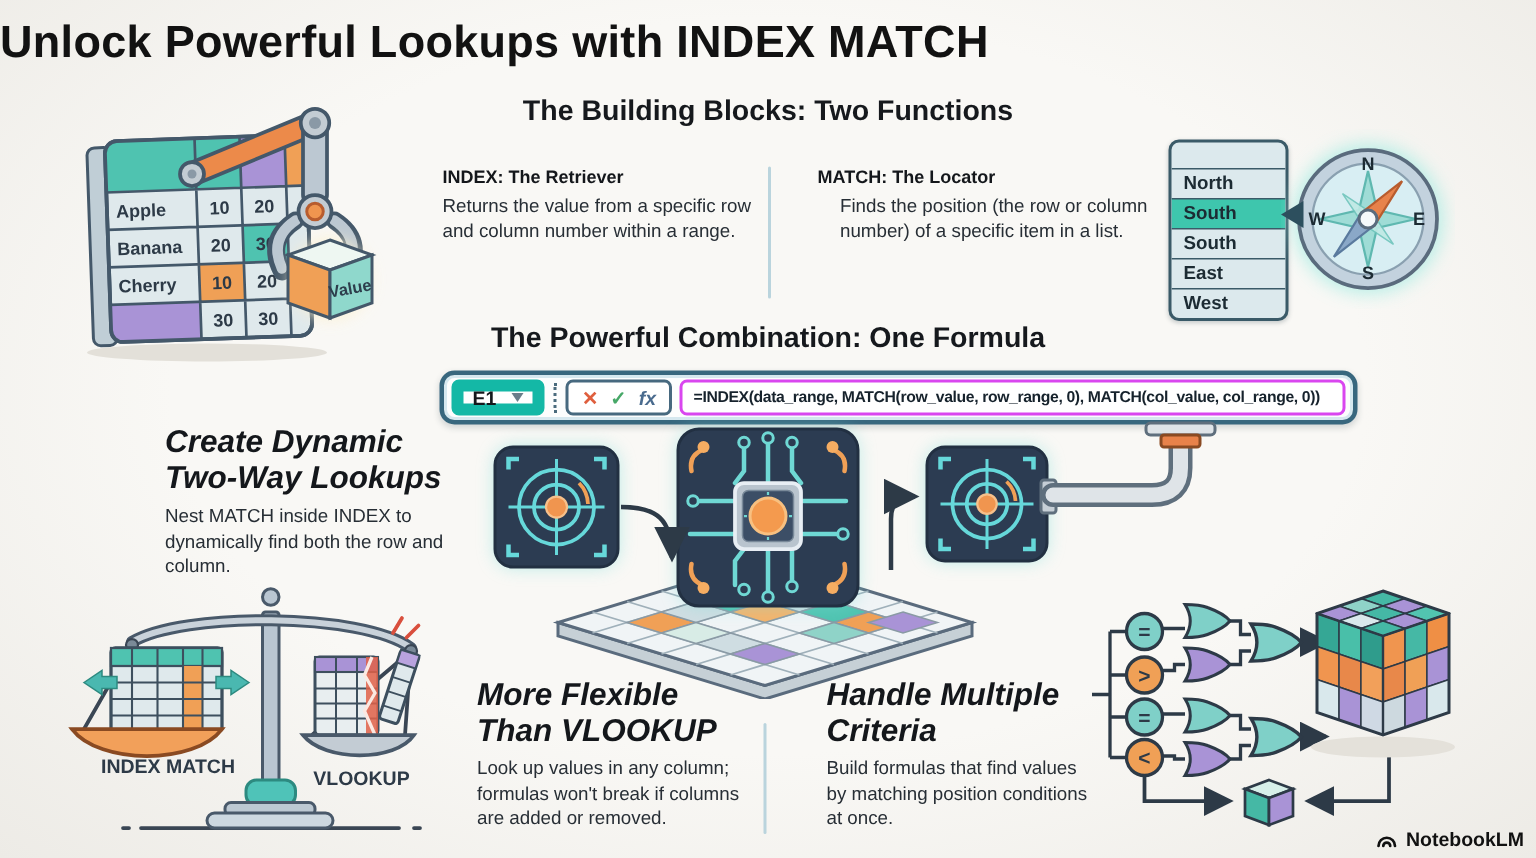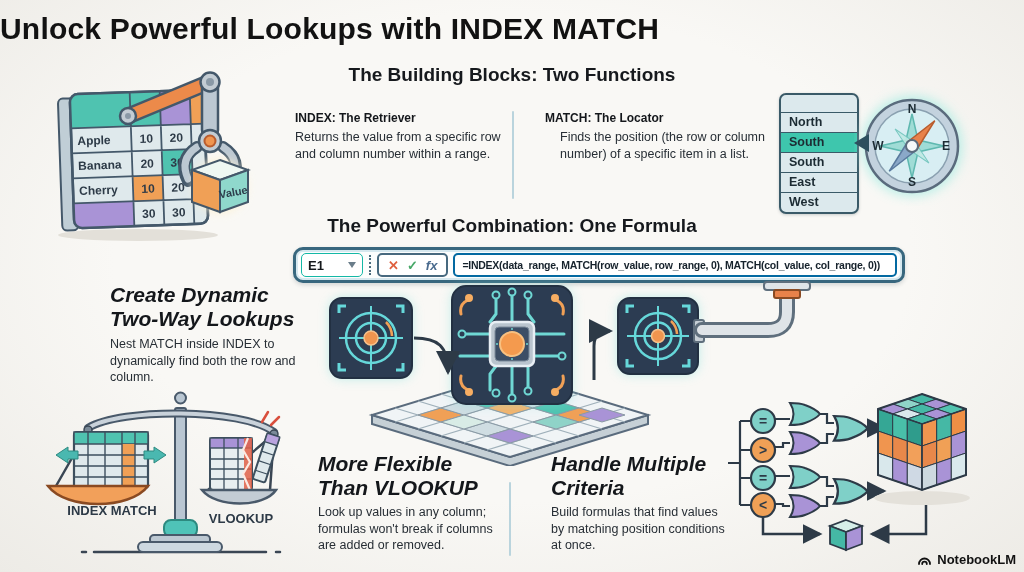--- a/index.html
+++ b/index.html
@@ -28,33 +28,33 @@
   .vdiv{width:2px; background:#bad4dd; border-radius:2px;}
 
   
   .fbar{
     left:293px; top:247px; width:612px; height:36px;
     border:3px solid #38677e; border-radius:10px; background:#fcfdfd;
     box-shadow: inset 0 0 0 2px #d6e8ef, 0 2px 4px rgba(40,60,70,.18);
     display:flex; align-items:center; gap:5px; padding:0 5px; box-sizing:border-box;
   }
   .fcell{
-    width:62px; height:24px; border:1px solid #14b8a6; border-radius:5px; background:#fff;
+    width:62px; height:24px; border:8px solid #14b8a6; border-radius:5px; background:#fff;
     display:flex; align-items:center; justify-content:space-between; padding:0 6px; box-sizing:border-box;
     font-size:13px; font-weight:700;
   }
   .caret{width:0;height:0;border-left:4.5px solid transparent;border-right:4.5px solid transparent;border-top:6px solid #6a7d8a;}
   .fsep{height:20px; border-left:2px dotted #4a6b7d; margin:0 1px;}
   .fbtns{
     height:24px; border:2px solid #47697f; border-radius:5px; background:#fff;
     display:flex; align-items:center; gap:8px; padding:0 9px; box-sizing:border-box; font-size:13px; font-weight:700;
   }
   .fx-x{color:#df5f3e;} .fx-ok{color:#47a868;} .fx-fx{color:#4a6b8e; font-style:italic;}
   .fformula{
-    flex:1; height:24px; border:2px solid #0369a1; border-radius:5px; background:#fff;
+    flex:1; height:24px; border:2px solid #d946ef; border-radius:5px; background:#fff;
     display:flex; align-items:center; padding:0 7px; box-sizing:border-box;
     font-size:10.5px; font-weight:700; letter-spacing:-0.25px; white-space:nowrap; overflow:hidden; color:#16222c;
   }
 
   
   .dlist{
     left:779px; top:93px; width:76px; border:2px solid #3a5a68; border-radius:7px;
     background:#dce9ed; overflow:hidden; box-shadow:0 1px 3px rgba(50,70,80,.25);
   }
   .drow{

